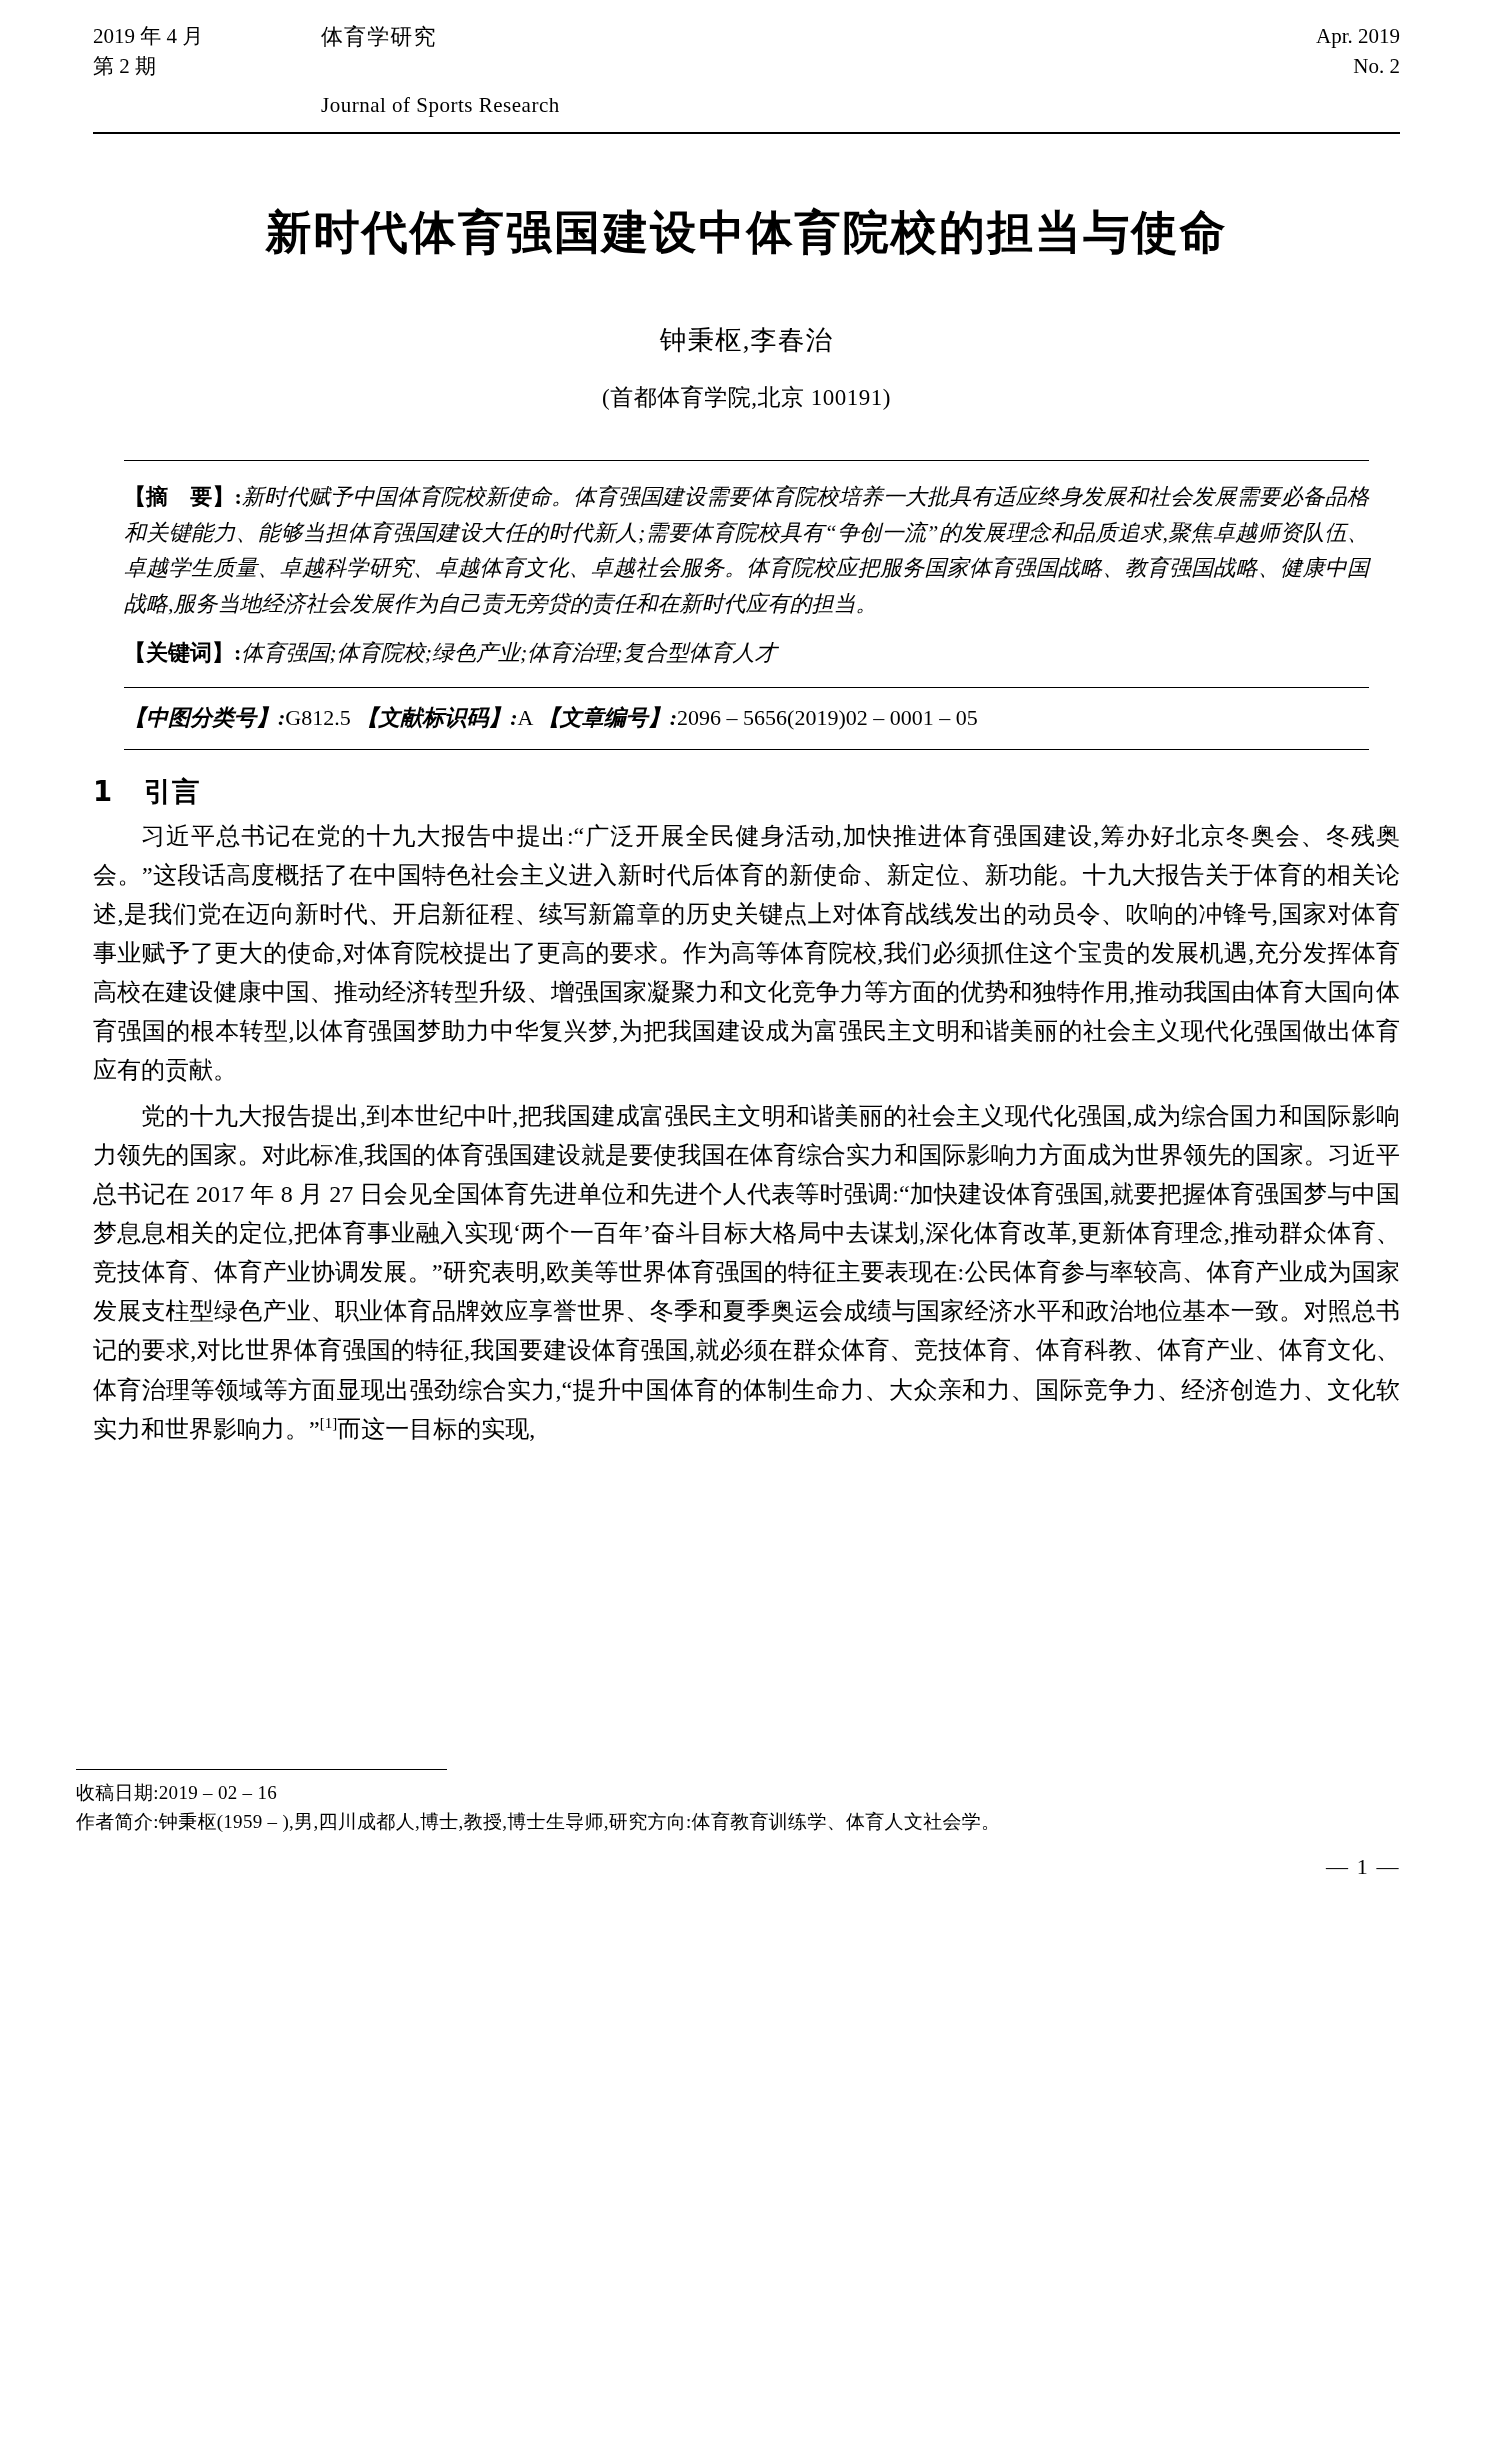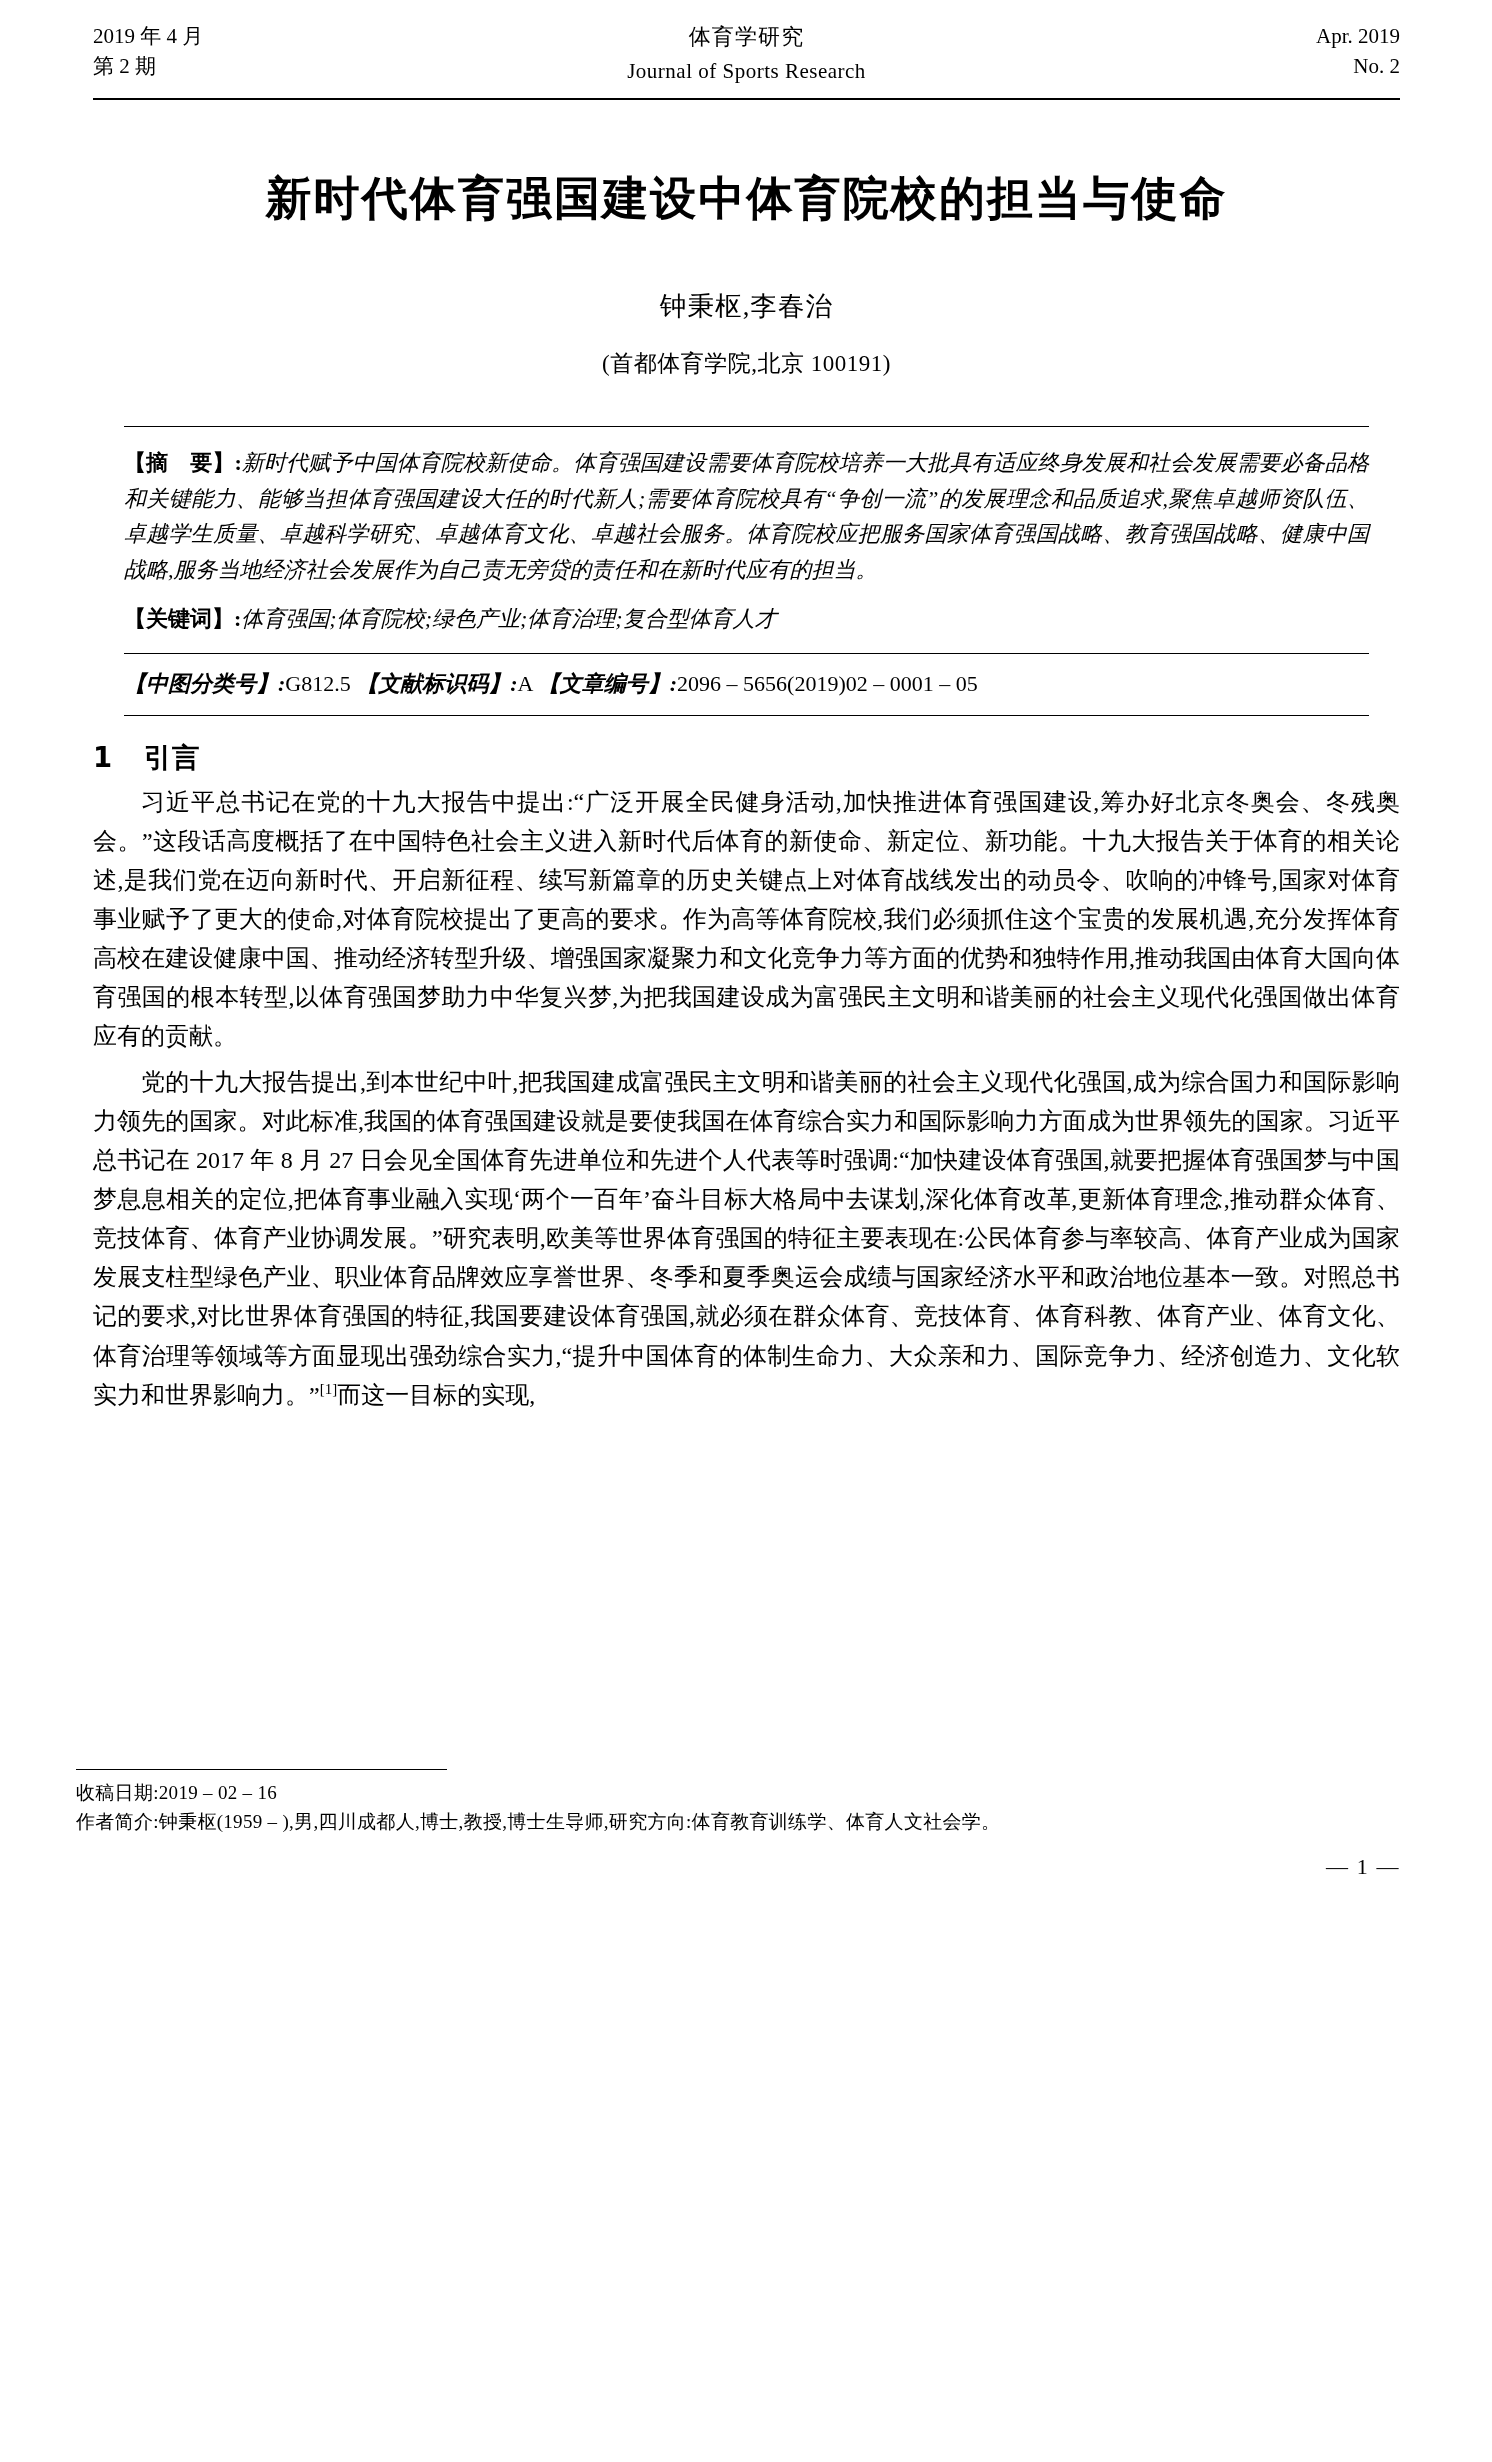--- a/index.html
+++ b/index.html
@@ -38,21 +38,22 @@
   }
   .runhead .side.right {
     text-align: right;
     align-items: flex-end;
   }
   .runhead .center {
     flex: 1;
     text-align: center;
     display: flex;
     flex-direction: column;
-    align-items: center;
+    align-items: flex-start;
+    gap: 34px;
   }
   .runhead .center .cn {
     font-size: 22px;
     letter-spacing: 1.1px;
   }
   .runhead .center .en {
     font-size: 21px;
     letter-spacing: 0.5px;
     margin-top: 3.2px;
   }

